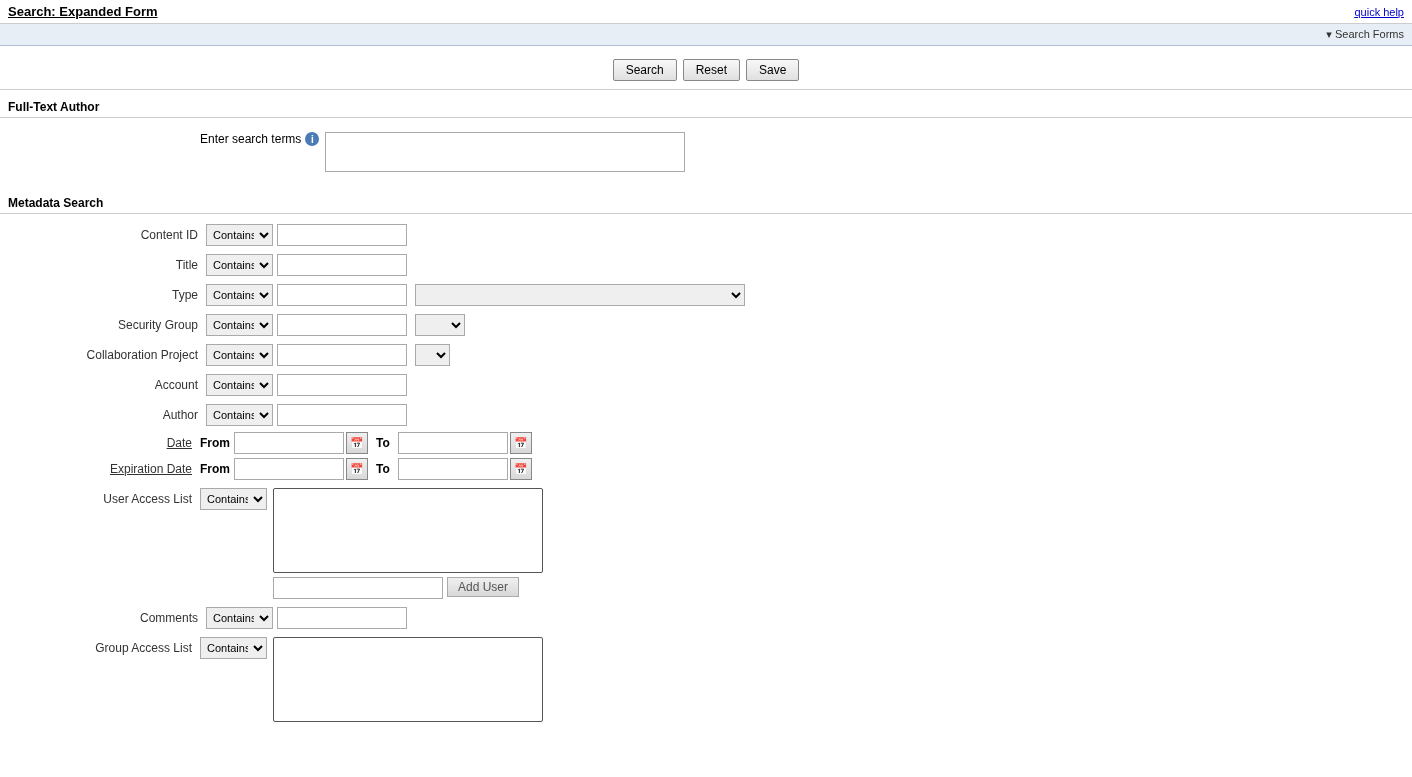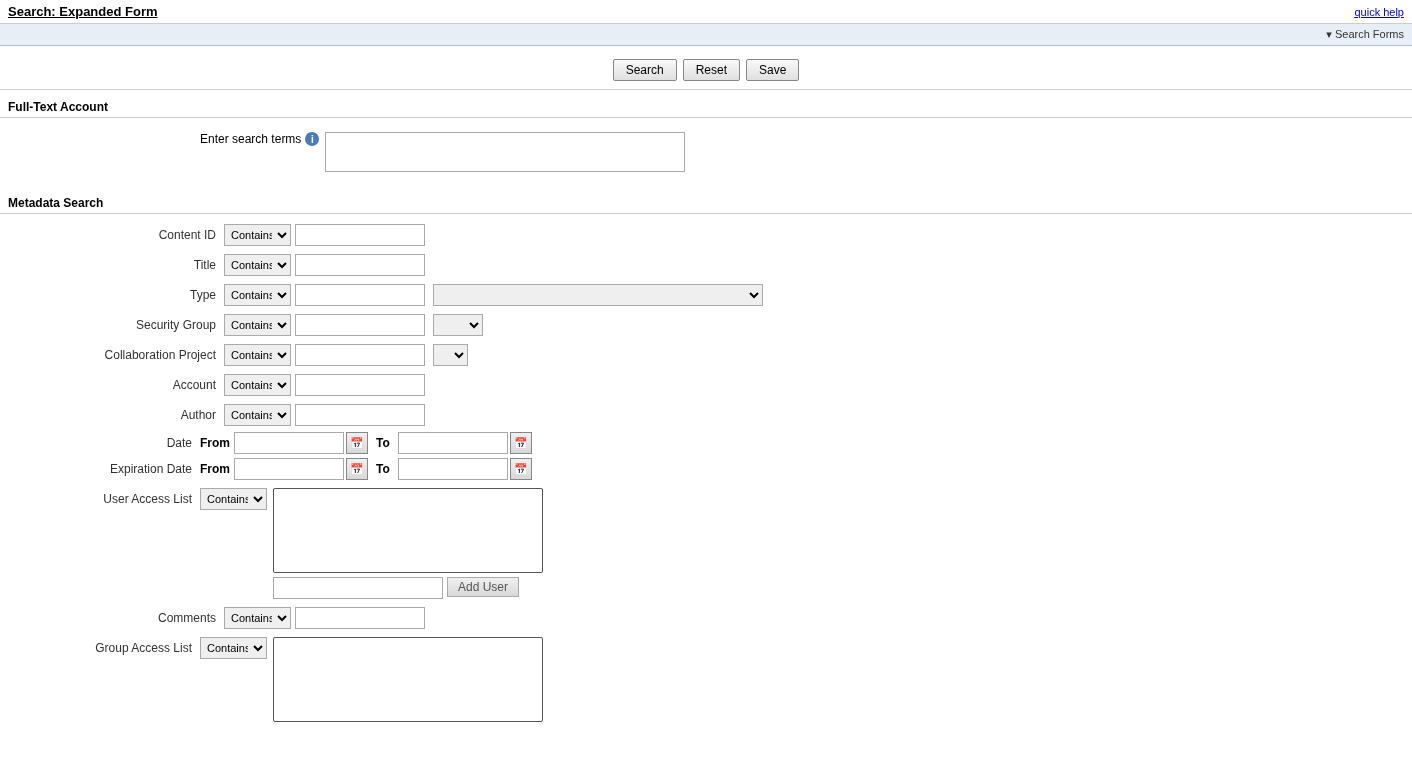--- a/index.html
+++ b/index.html
@@ -89,21 +89,21 @@
     
     .metadata-section { padding: 4px 0; }
     .form-row {
       display: flex;
       align-items: center;
       margin-bottom: 4px;
       padding: 2px 0;
     }
     .field-label {
       text-align: right;
-      width: 224px;
+      width: 206px;
       padding-right: 8px;
       font-size: 12px;
       flex-shrink: 0;
       color: #333;
     }
 
     select.operator {
       width: 67px;
       font-size: 11px;
       border: 1px solid #aaa;
@@ -146,20 +146,21 @@
       align-items: center;
       margin-bottom: 4px;
     }
     .date-label {
       text-align: right;
       width: 200px;
       padding-right: 8px;
       font-size: 12px;
       flex-shrink: 0;
       color: #333;
+      text-decoration: underline;
     }
     .from-to-label {
       font-weight: bold;
       font-size: 12px;
       margin-right: 4px;
       white-space: nowrap;
     }
     input.date-field {
       width: 110px;
       height: 22px;
@@ -267,21 +268,21 @@
   <span>Search Forms</span>
 </div>
 
 <div id="action-bar">
   <button class="action-btn">Search</button>
   <button class="action-btn">Reset</button>
   <button class="action-btn">Save</button>
 </div>
 
 <div class="section fulltext-section">
-  <div class="section-header">Full-Text Account</div>
+  <div class="section-header">Full-Text Author</div>
   <div class="fulltext-row">
     <div class="fulltext-label">
       <span>Enter search terms</span>
       <span class="info-icon">i</span>
     </div>
     <textarea class="fulltext-textarea" style=""></textarea>
   </div>
 </div>
 
 <div class="section metadata-section">

